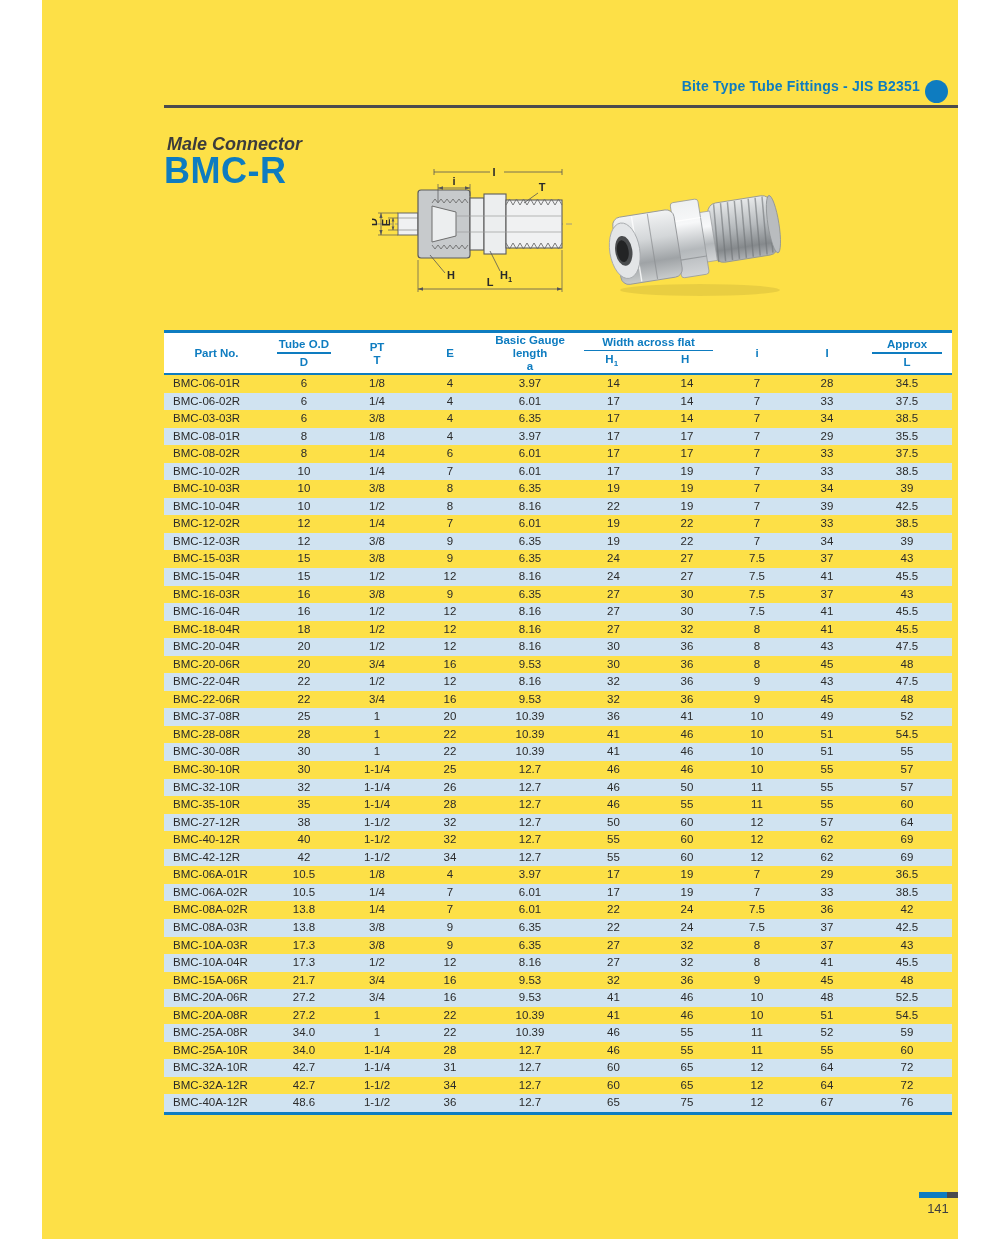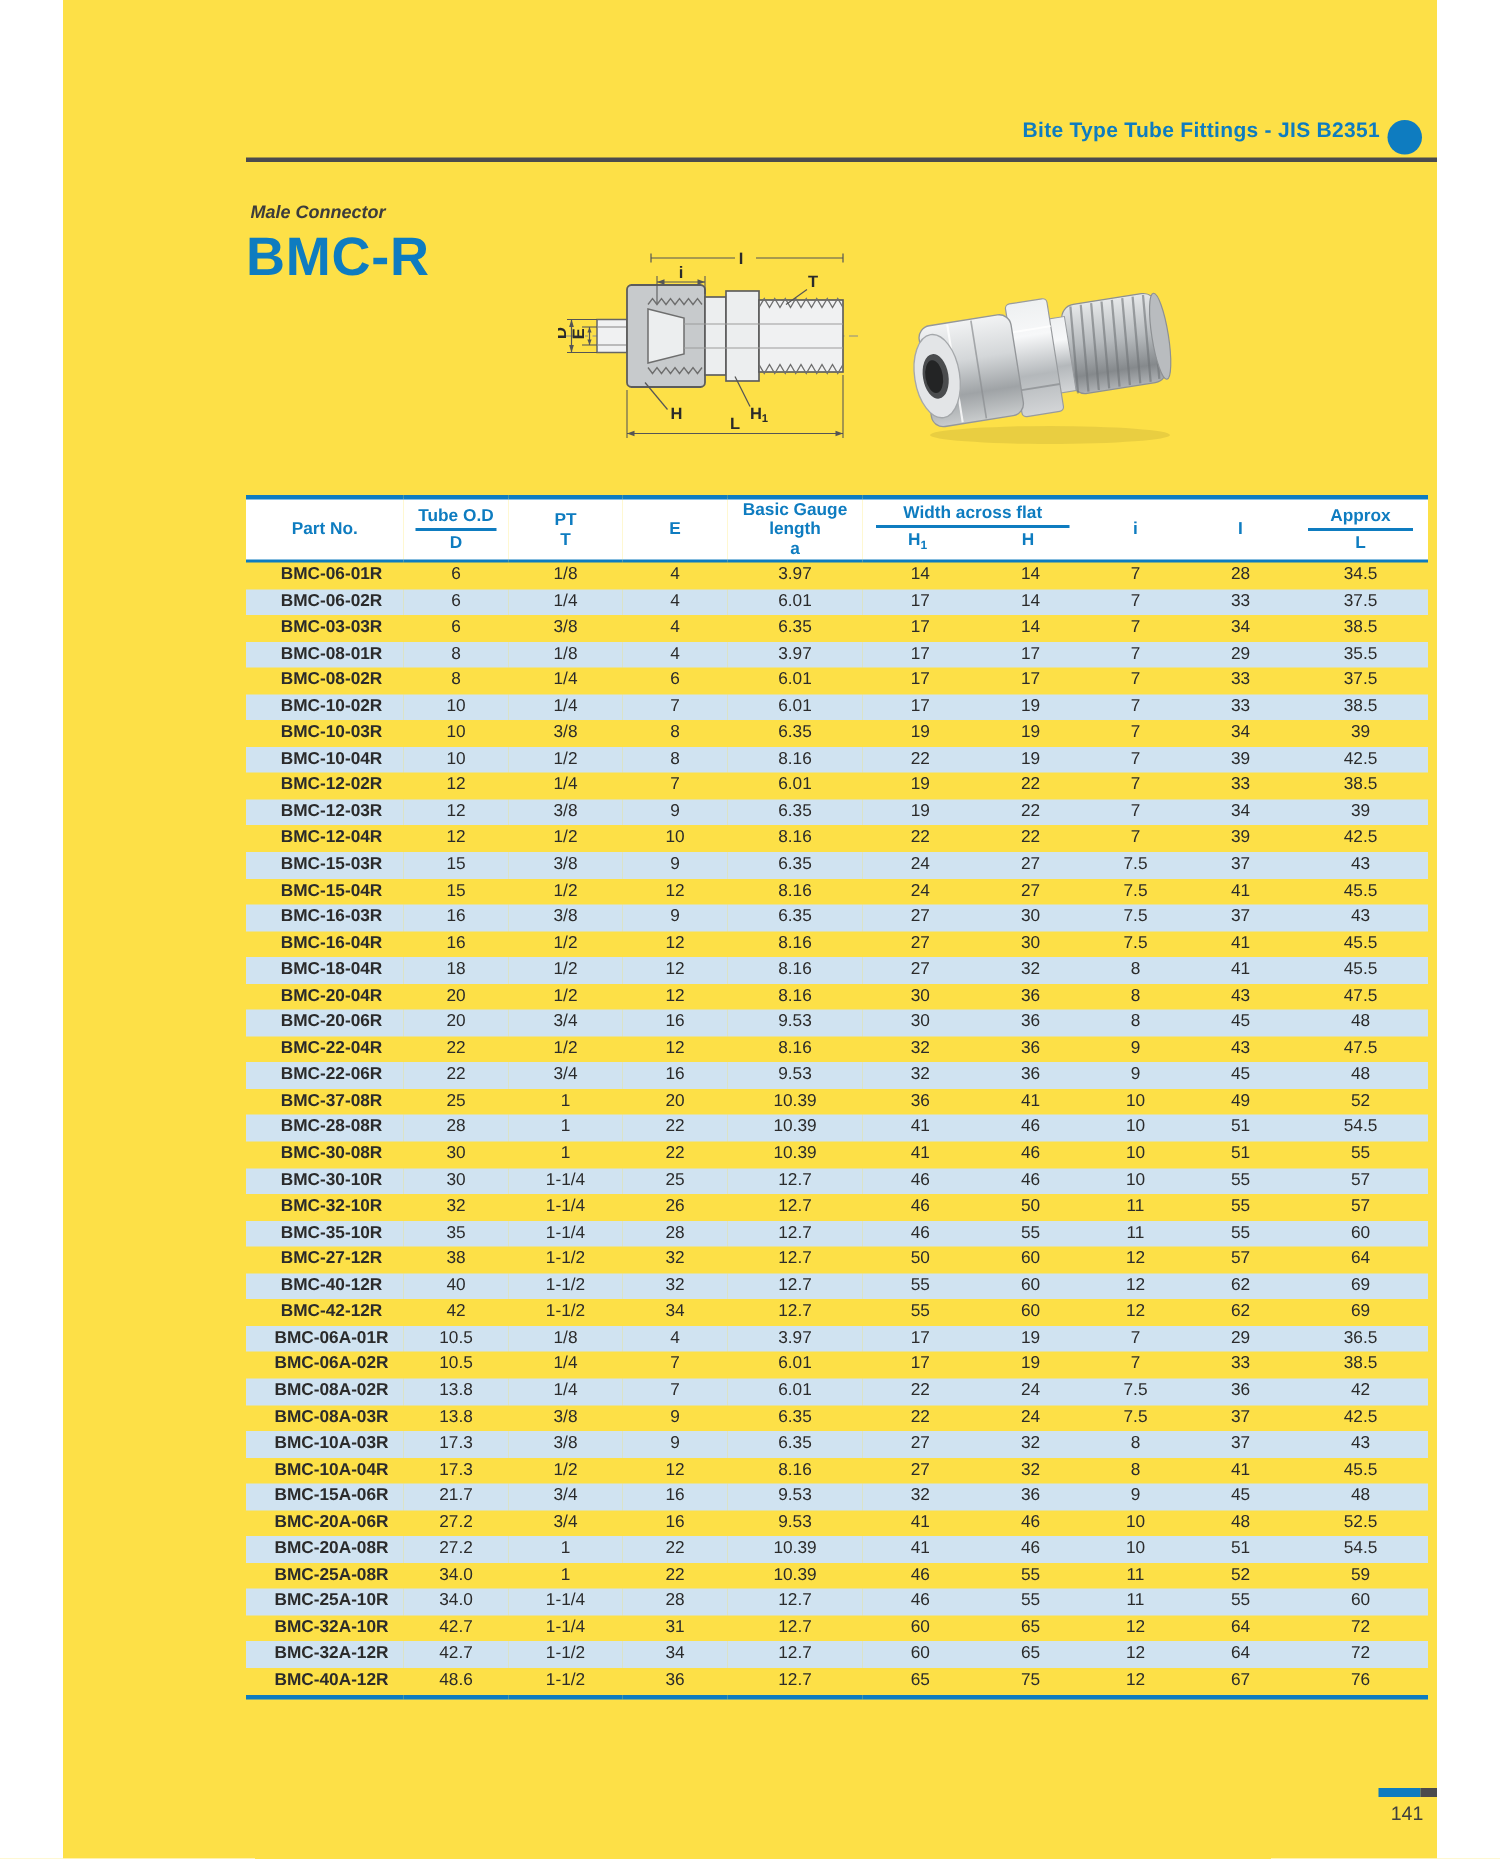--- a/index.html
+++ b/index.html
@@ -16,40 +16,40 @@
   
   .edge-bar{position:absolute;left:935px;top:0;width:65px;height:1239px;background:var(--accent);}
 
   
   .hdr-title{position:absolute;left:122px;top:78px;width:756px;text-align:right;
              font-size:14px;font-weight:bold;color:var(--accent);letter-spacing:.2px;}
   .hdr-dot{position:absolute;left:883px;top:80px;width:23px;height:23px;border-radius:50%;background:var(--accent);}
   .hdr-rule{position:absolute;left:122px;top:105px;width:795px;height:3px;background:var(--rule);}
 
   
-  .prod-cat{position:absolute;left:125px;top:134px;font-size:12px;font-style:italic;font-weight:600;color:#3c3c3c;}
+  .prod-cat{position:absolute;left:125px;top:134px;font-size:18px;font-style:italic;font-weight:600;color:#3c3c3c;}
   .prod-model{position:absolute;left:122px;top:150px;font-size:36px;font-weight:bold;color:var(--accent);letter-spacing:.5px;}
 
   
   .drawing{position:absolute;left:330px;top:158px;width:205px;height:142px;}
   .photo{position:absolute;left:560px;top:180px;width:195px;height:120px;}
 
   
   .spec-table{position:absolute;left:122px;top:330px;width:788px;border-collapse:collapse;table-layout:fixed;
               border-top:3px solid var(--accent);border-bottom:3px solid var(--accent);}
   .spec-table thead th{color:var(--accent);font-size:11.5px;font-weight:bold;vertical-align:middle;
               height:40px;padding:1px 0;border-bottom:2px solid var(--accent);background:#fff;}
   .hstack{display:flex;flex-direction:column;align-items:center;justify-content:center;line-height:12px;gap:1px;}
   .hline{height:1.5px;background:var(--accent);width:78%;margin:1px auto;}
   .hline.wide{width:88%;}
   .two-cols{display:flex;width:100%;}
   .two-cols span{flex:1;text-align:center;}
   .spec-table td{font-size:11.5px;height:17.55px;line-height:17.55px;text-align:center;
               padding:0;white-space:nowrap;color:var(--ink);}
-  .spec-table td:first-child{text-align:center;padding-left:9px;font-weight:bold;}
+  .spec-table td:first-child{text-align:left;padding-left:9px;}
   .spec-table tbody tr:nth-child(even){background:var(--row-alt);}
   sub{font-size:8px;}
 
   
   .foot-marker{position:absolute;left:877px;top:1192px;display:flex;height:6px;}
   .foot-marker .b1{width:28px;background:var(--accent);}
   .foot-marker .b2{width:11px;background:var(--rule);}
   .page-num{position:absolute;left:861px;top:1201px;width:70px;text-align:center;font-size:13px;color:#3f3f3f;}
 
   
@@ -381,32 +381,20 @@
           <td>3/8</td>
           <td>9</td>
           <td>6.35</td>
           <td>19</td>
           <td>22</td>
           <td>7</td>
           <td>34</td>
           <td>39</td>
         </tr>
         <tr>
-          <td>BMC-12-04R</td>
-          <td>12</td>
-          <td>1/2</td>
-          <td>10</td>
-          <td>8.16</td>
-          <td>22</td>
-          <td>22</td>
-          <td>7</td>
-          <td>39</td>
-          <td>42.5</td>
-        </tr>
-        <tr>
           <td>BMC-15-03R</td>
           <td>15</td>
           <td>3/8</td>
           <td>9</td>
           <td>6.35</td>
           <td>24</td>
           <td>27</td>
           <td>7.5</td>
           <td>37</td>
           <td>43</td>

